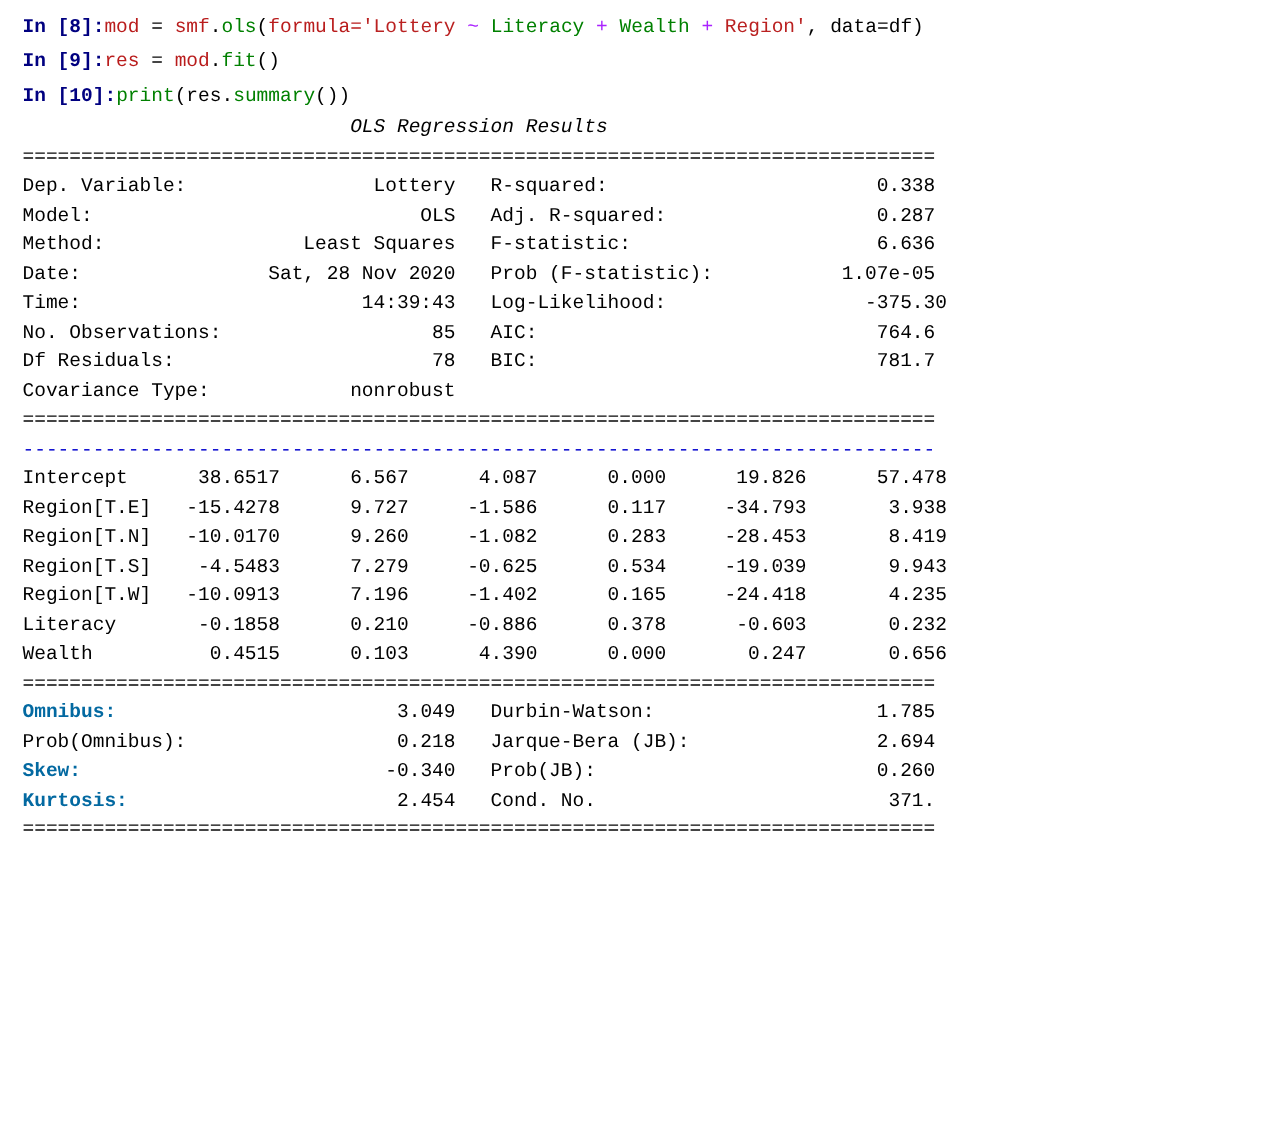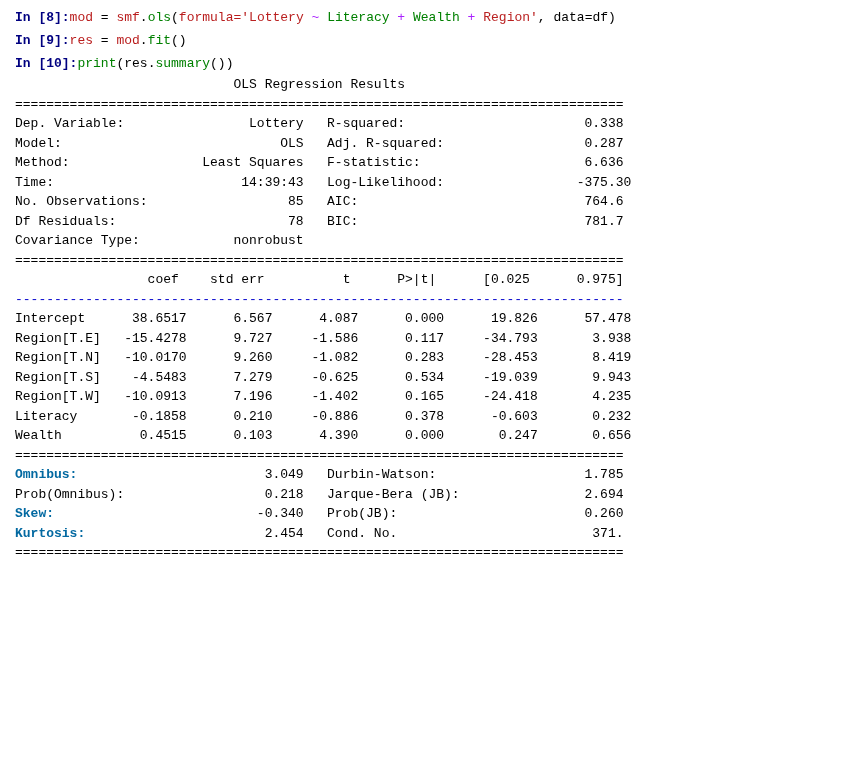--- a/index.html
+++ b/index.html
@@ -44,20 +44,21 @@
       line-height: 1.5;
     }
 
     .output-line {
       white-space: pre;
       display: block;
     }
 
     .separator-eq {
       color: #000000;
+      font-style: italic;
     }
 
     .separator-dash {
       color: #0000CD;
     }
 
     .red-label {
       color: #0369a1;
       font-weight: bold;
     }
@@ -94,27 +95,27 @@
     </span>
   </div>
 
   <div class="output-block">
     <span class="output-line separator-eq">                            OLS Regression Results                            </span>
     <span class="output-line separator-eq">==============================================================================</span>
 
     <span class="output-line">Dep. Variable:                Lottery   R-squared:                       0.338</span>
     <span class="output-line">Model:                            OLS   Adj. R-squared:                  0.287</span>
     <span class="output-line">Method:                 Least Squares   F-statistic:                     6.636</span>
+    <span class="output-line">Date:                Sat, 28 Nov 2020   Prob (F-statistic):           1.07e-05</span>
     <span class="output-line">Time:                        14:39:43   Log-Likelihood:                 -375.30</span>
     <span class="output-line">No. Observations:                  85   AIC:                             764.6</span>
     <span class="output-line">Df Residuals:                      78   BIC:                             781.7</span>
     <span class="output-line">Covariance Type:            nonrobust                                         </span>
 
     <span class="output-line separator-eq">==============================================================================</span>
-    <span class="output-line">                 coef    std err          t      P&gt;|t|      [0.025      0.975]</span>
     <span class="output-line separator-dash">------------------------------------------------------------------------------</span>
 
     <span class="output-line">Intercept      38.6517      6.567      4.087      0.000      19.826      57.478</span>
     <span class="output-line">Region[T.E]   -15.4278      9.727     -1.586      0.117     -34.793       3.938</span>
     <span class="output-line">Region[T.N]   -10.0170      9.260     -1.082      0.283     -28.453       8.419</span>
     <span class="output-line">Region[T.S]    -4.5483      7.279     -0.625      0.534     -19.039       9.943</span>
     <span class="output-line">Region[T.W]   -10.0913      7.196     -1.402      0.165     -24.418       4.235</span>
     <span class="output-line">Literacy       -0.1858      0.210     -0.886      0.378      -0.603       0.232</span>
     <span class="output-line">Wealth          0.4515      0.103      4.390      0.000       0.247       0.656</span>
 

